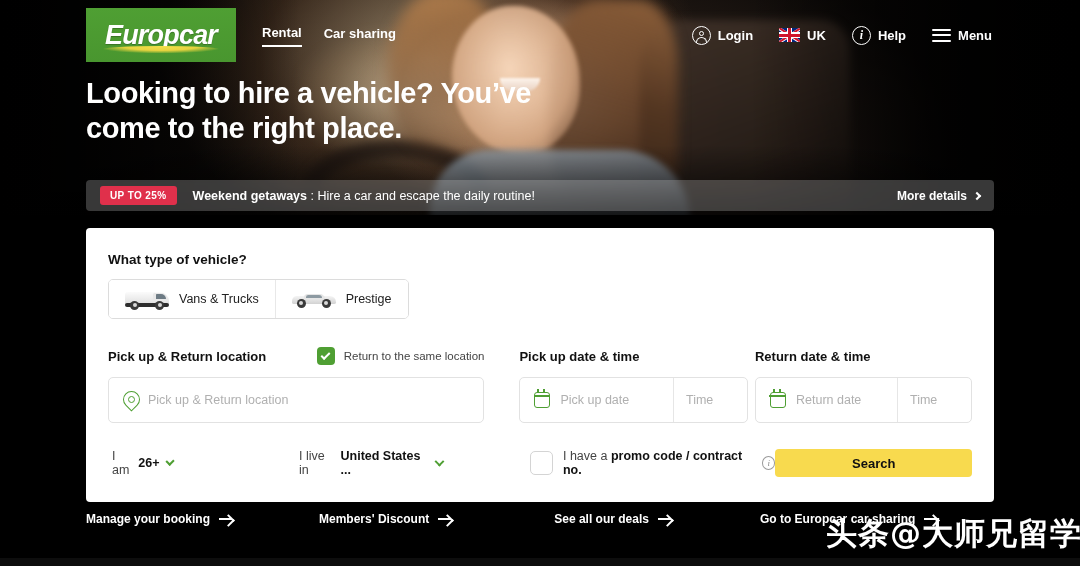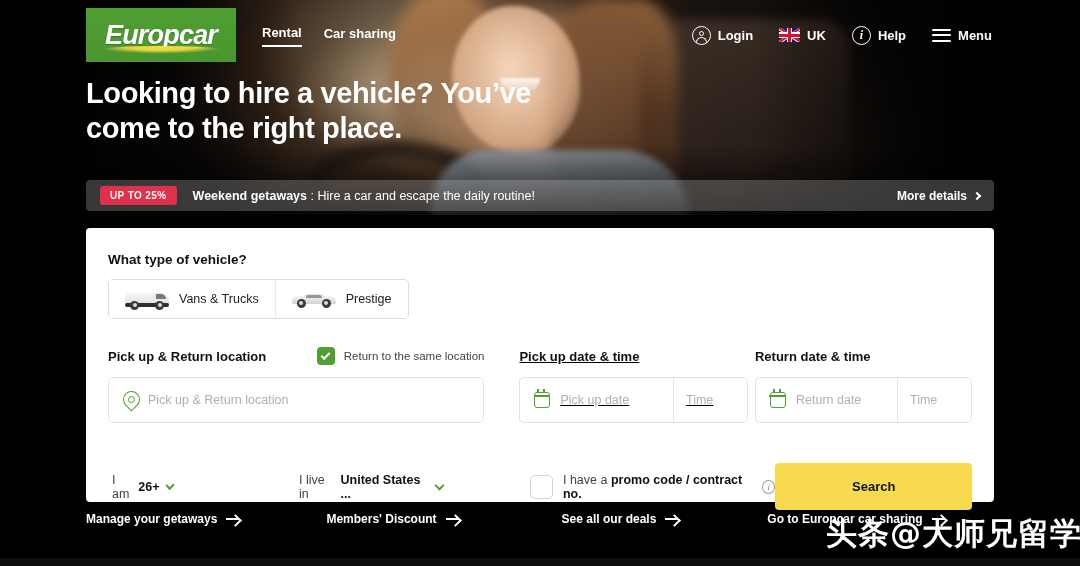--- a/index.html
+++ b/index.html
@@ -223,21 +223,21 @@
   .prs-body {
     position: absolute; left: 0; bottom: 4px; width: 44px; height: 8px;
     background: linear-gradient(180deg, #f4f4f4, #d2d2d2); border-radius: 8px 10px 3px 3px;
   }
   .prs-roof { position: absolute; left: 12px; bottom: 9px; width: 21px; height: 5px; background: #e6e6e6; border-radius: 6px 8px 0 0; }
   .prs-win { position: absolute; left: 14px; bottom: 10px; width: 16px; height: 3px; background: #8d9aa2; border-radius: 3px 4px 0 0; }
 
   
   .form-row { display: flex; gap: 7px; margin-top: 26px; }
   .fcol-loc { width: 392px; }
-  .fcol-pick { width: 238px; margin-left: 28px; text-decoration: underline; }
+  .fcol-pick { width: 238px; margin-left: 28px; }
   .fcol-ret { width: 226px; }
 
   .flabel-row { display: flex; align-items: center; height: 22px; margin-bottom: 10px; }
   .flabel { font-size: 13px; font-weight: bold; color: #111; }
   .same-loc { margin-left: auto; display: flex; align-items: center; gap: 9px; cursor: pointer; text-align: center; }
   .cb-green {
     width: 18px; height: 18px; background: #4f9f33; border-radius: 4px;
     display: flex; align-items: center; justify-content: center;
   }
   .cb-tick { width: 9px; height: 5px; border-left: 2px solid #fff; border-bottom: 2px solid #fff; transform: rotate(-45deg) translate(1px,-1px); }
@@ -268,40 +268,40 @@
   }
   .cal-ico:before {
     content: ""; position: absolute; left: -1.8px; top: 2px; width: 16px; height: 2px; background: #4f9f33;
   }
   .cal-ico:after {
     content: ""; position: absolute; left: 2px; top: -4px; width: 2px; height: 4px;
     background: #4f9f33; box-shadow: 6px 0 0 #4f9f33;
   }
 
   
-  .bottom-row { display: flex; align-items: center; margin-top: 40px; }
+  .bottom-row { display: flex; align-items: center; margin-top: 26px; }
   .opt { font-size: 12.5px; color: #444; display: flex; align-items: center; gap: 5px; cursor: pointer; }
   .opt b { color: #111; font-weight: bold; }
   .chev-d {
     width: 7px; height: 7px; border-right: 2px solid #4f9f33; border-bottom: 2px solid #4f9f33;
     transform: rotate(45deg); margin-left: 2px; margin-top: -3px;
   }
   .opt-age { margin-left: 4px; }
   .opt-country { margin-left: 126px; }
   .promo-opt { margin-left: 88px; display: flex; align-items: center; gap: 10px; cursor: pointer; }
   .cb-empty { width: 24px; height: 24px; border: 1px solid #d4d4d4; border-radius: 5px; background: #fff; }
   .promo-opt-text { font-size: 12.5px; color: #444; }
   .promo-opt-text b { color: #111; font-weight: bold; }
   .info-sm {
     width: 14px; height: 14px; border: 1.2px solid #9a9a9a; border-radius: 50%;
     display: flex; align-items: center; justify-content: center;
     font-size: 9px; color: #8a8a8a; font-family: "Liberation Serif", serif; font-style: italic;
   }
   .search-btn {
-    margin-left: auto; width: 208px; height: 47px; background: #f8da4e;
+    margin-left: auto; width: 208px; height: 28px; background: #f8da4e;
     border: none; border-radius: 4px; cursor: pointer;
     font-size: 13px; font-weight: bold; color: #111; font-family: "Liberation Sans", sans-serif;
   }
 
   
   .footer {
     position: absolute; left: 86px; top: 512px; width: 908px;
     display: flex; align-items: center;
   }
   .flink {
@@ -509,21 +509,21 @@
         </span>
         <span class="info-sm">i</span>
       </span>
 
       <button class="search-btn">Search</button>
     </div>
   </div>
 
   <div class="footer">
     <span class="flink fl1">
-      <span>Manage your getaways</span>
+      <span>Manage your booking</span>
       <span class="arrow-r"></span>
     </span>
     <span class="flink fl2">
       <span>Members' Discount</span>
       <span class="arrow-r"></span>
     </span>
     <span class="flink fl3">
       <span>See all our deals</span>
       <span class="arrow-r"></span>
     </span>

